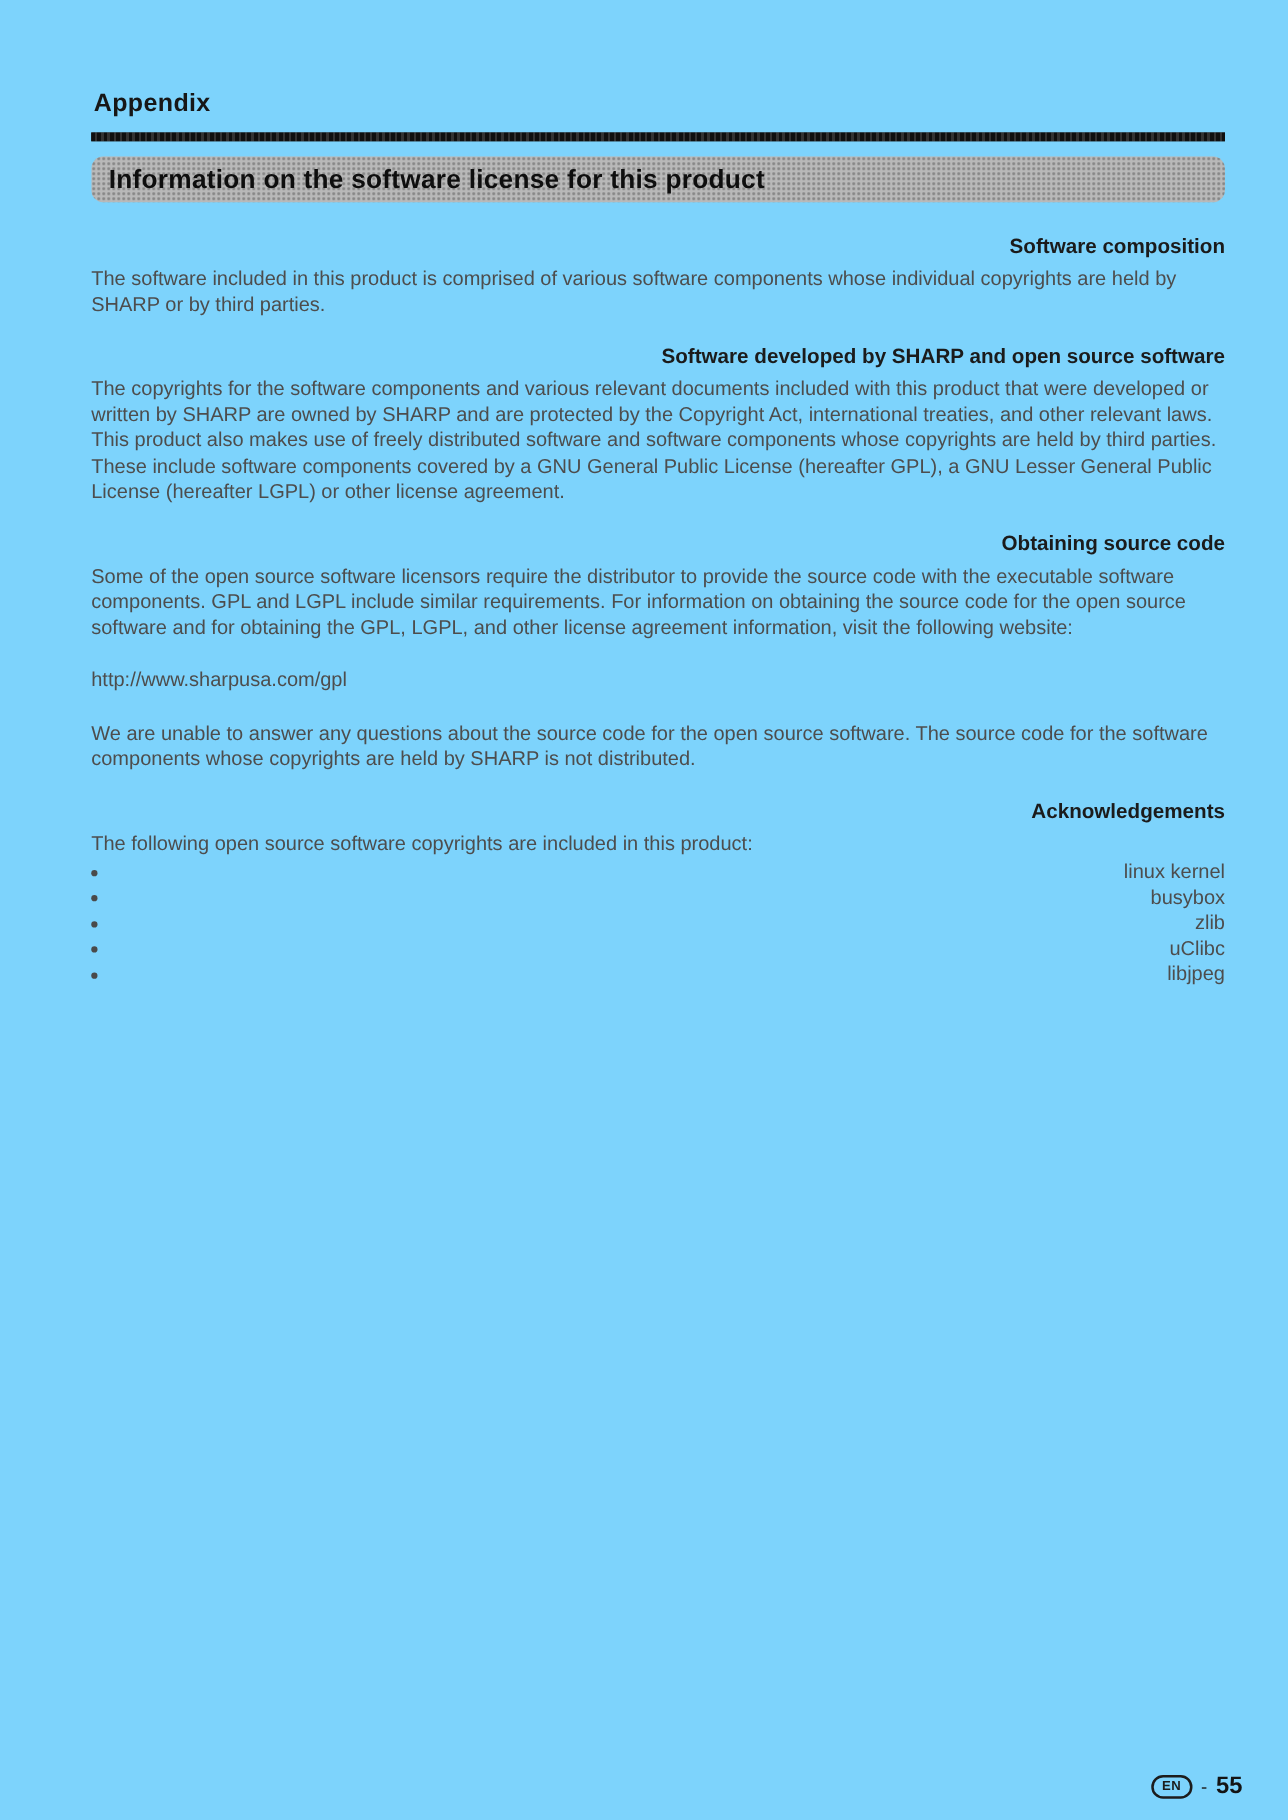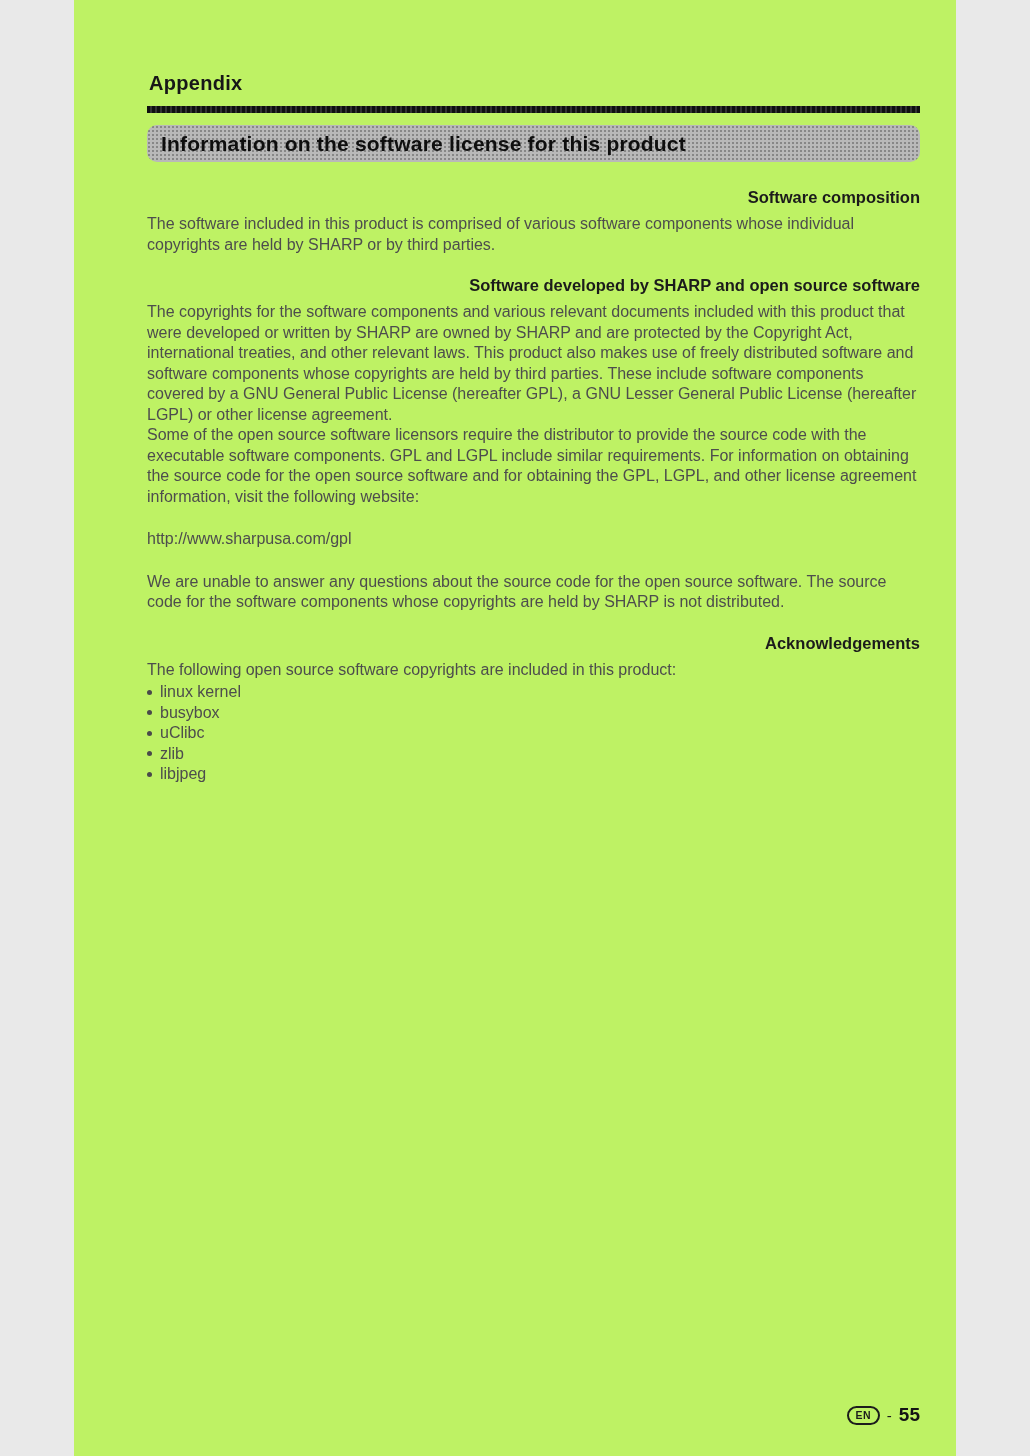--- a/index.html
+++ b/index.html
@@ -2,27 +2,27 @@
 <html><head>
 <meta charset="utf-8">
 <style>
   html, body {
     margin: 0;
     padding: 0;
     background: #e9e9e9;
   }
   .page {
     position: relative;
-    width: 882px;
+    width: 1030px;
     height: 1456px;
     margin: 0 auto;
-    background: #bef264;
+    background: #7dd3fc;
     font-family: "Liberation Sans", sans-serif;
     box-sizing: border-box;
-    padding: 72px 36px 0 73px;
+    padding: 72px 50px 0 73px;
     color: #4d4d4d;
     overflow: hidden;
   }
   .appendix-title {
     font-size: 20px;
     font-weight: bold;
     color: #171717;
     margin: 0 0 11px 2px;
     letter-spacing: 0.3px;
   }
@@ -69,33 +69,34 @@
     list-style: none;
     margin: 2px 0 0 0;
     padding: 0;
   }
   .ack-list li {
     font-size: 16px;
     line-height: 20.5px;
     display: flex;
     align-items: center;
     color: #4d4d4d;
+    justify-content: space-between;
   }
   .bullet-dot {
     width: 5px;
     height: 5px;
     border-radius: 50%;
     background: #4a4a4a;
     margin-right: 8px;
     flex: 0 0 auto;
   }
   .page-footer {
     position: absolute;
     right: 36px;
-    bottom: 30px;
+    bottom: 16px;
     display: flex;
     align-items: center;
     gap: 7px;
     color: #1a1a1a;
   }
   .lang-badge {
     display: inline-flex;
     align-items: center;
     justify-content: center;
     width: 33px;
@@ -130,43 +131,44 @@
   <div class="section-banner">
     <span class="banner-text">Information on the software license for this product</span>
   </div>
 
   <h2 class="section-heading">Software composition</h2>
   <p class="body-para">The software included in this product is comprised of various software components whose individual copyrights are held by SHARP or by third parties.</p>
 
   <h2 class="section-heading">Software developed by SHARP and open source software</h2>
   <p class="body-para">The copyrights for the software components and various relevant documents included with this product that were developed or written by SHARP are owned by SHARP and are protected by the Copyright Act, international treaties, and other relevant laws. This product also makes use of freely distributed software and software components whose copyrights are held by third parties. These include software components covered by a GNU General Public License (hereafter GPL), a GNU Lesser General Public License (hereafter LGPL) or other license agreement.</p>
 
+  <h2 class="section-heading">Obtaining source code</h2>
   <p class="body-para">Some of the open source software licensors require the distributor to provide the source code with the executable software components. GPL and LGPL include similar requirements. For information on obtaining the source code for the open source software and for obtaining the GPL, LGPL, and other license agreement information, visit the following website:</p>
   <p class="body-para url-line">http://www.sharpusa.com/gpl</p>
   <p class="body-para">We are unable to answer any questions about the source code for the open source software. The source code for the software components whose copyrights are held by SHARP is not distributed.</p>
 
   <h2 class="section-heading">Acknowledgements</h2>
   <p class="body-para">The following open source software copyrights are included in this product:</p>
 
   <ul class="ack-list">
     <li>
       <span class="bullet-dot"></span>
       <span>linux kernel</span>
     </li>
     <li>
       <span class="bullet-dot"></span>
       <span>busybox</span>
     </li>
     <li>
       <span class="bullet-dot"></span>
-      <span>uClibc</span>
+      <span>zlib</span>
     </li>
     <li>
       <span class="bullet-dot"></span>
-      <span>zlib</span>
+      <span>uClibc</span>
     </li>
     <li>
       <span class="bullet-dot"></span>
       <span>libjpeg</span>
     </li>
   </ul>
 
   <div class="page-footer">
     <span class="lang-badge">EN</span>
     <span class="footer-dash">-</span>

